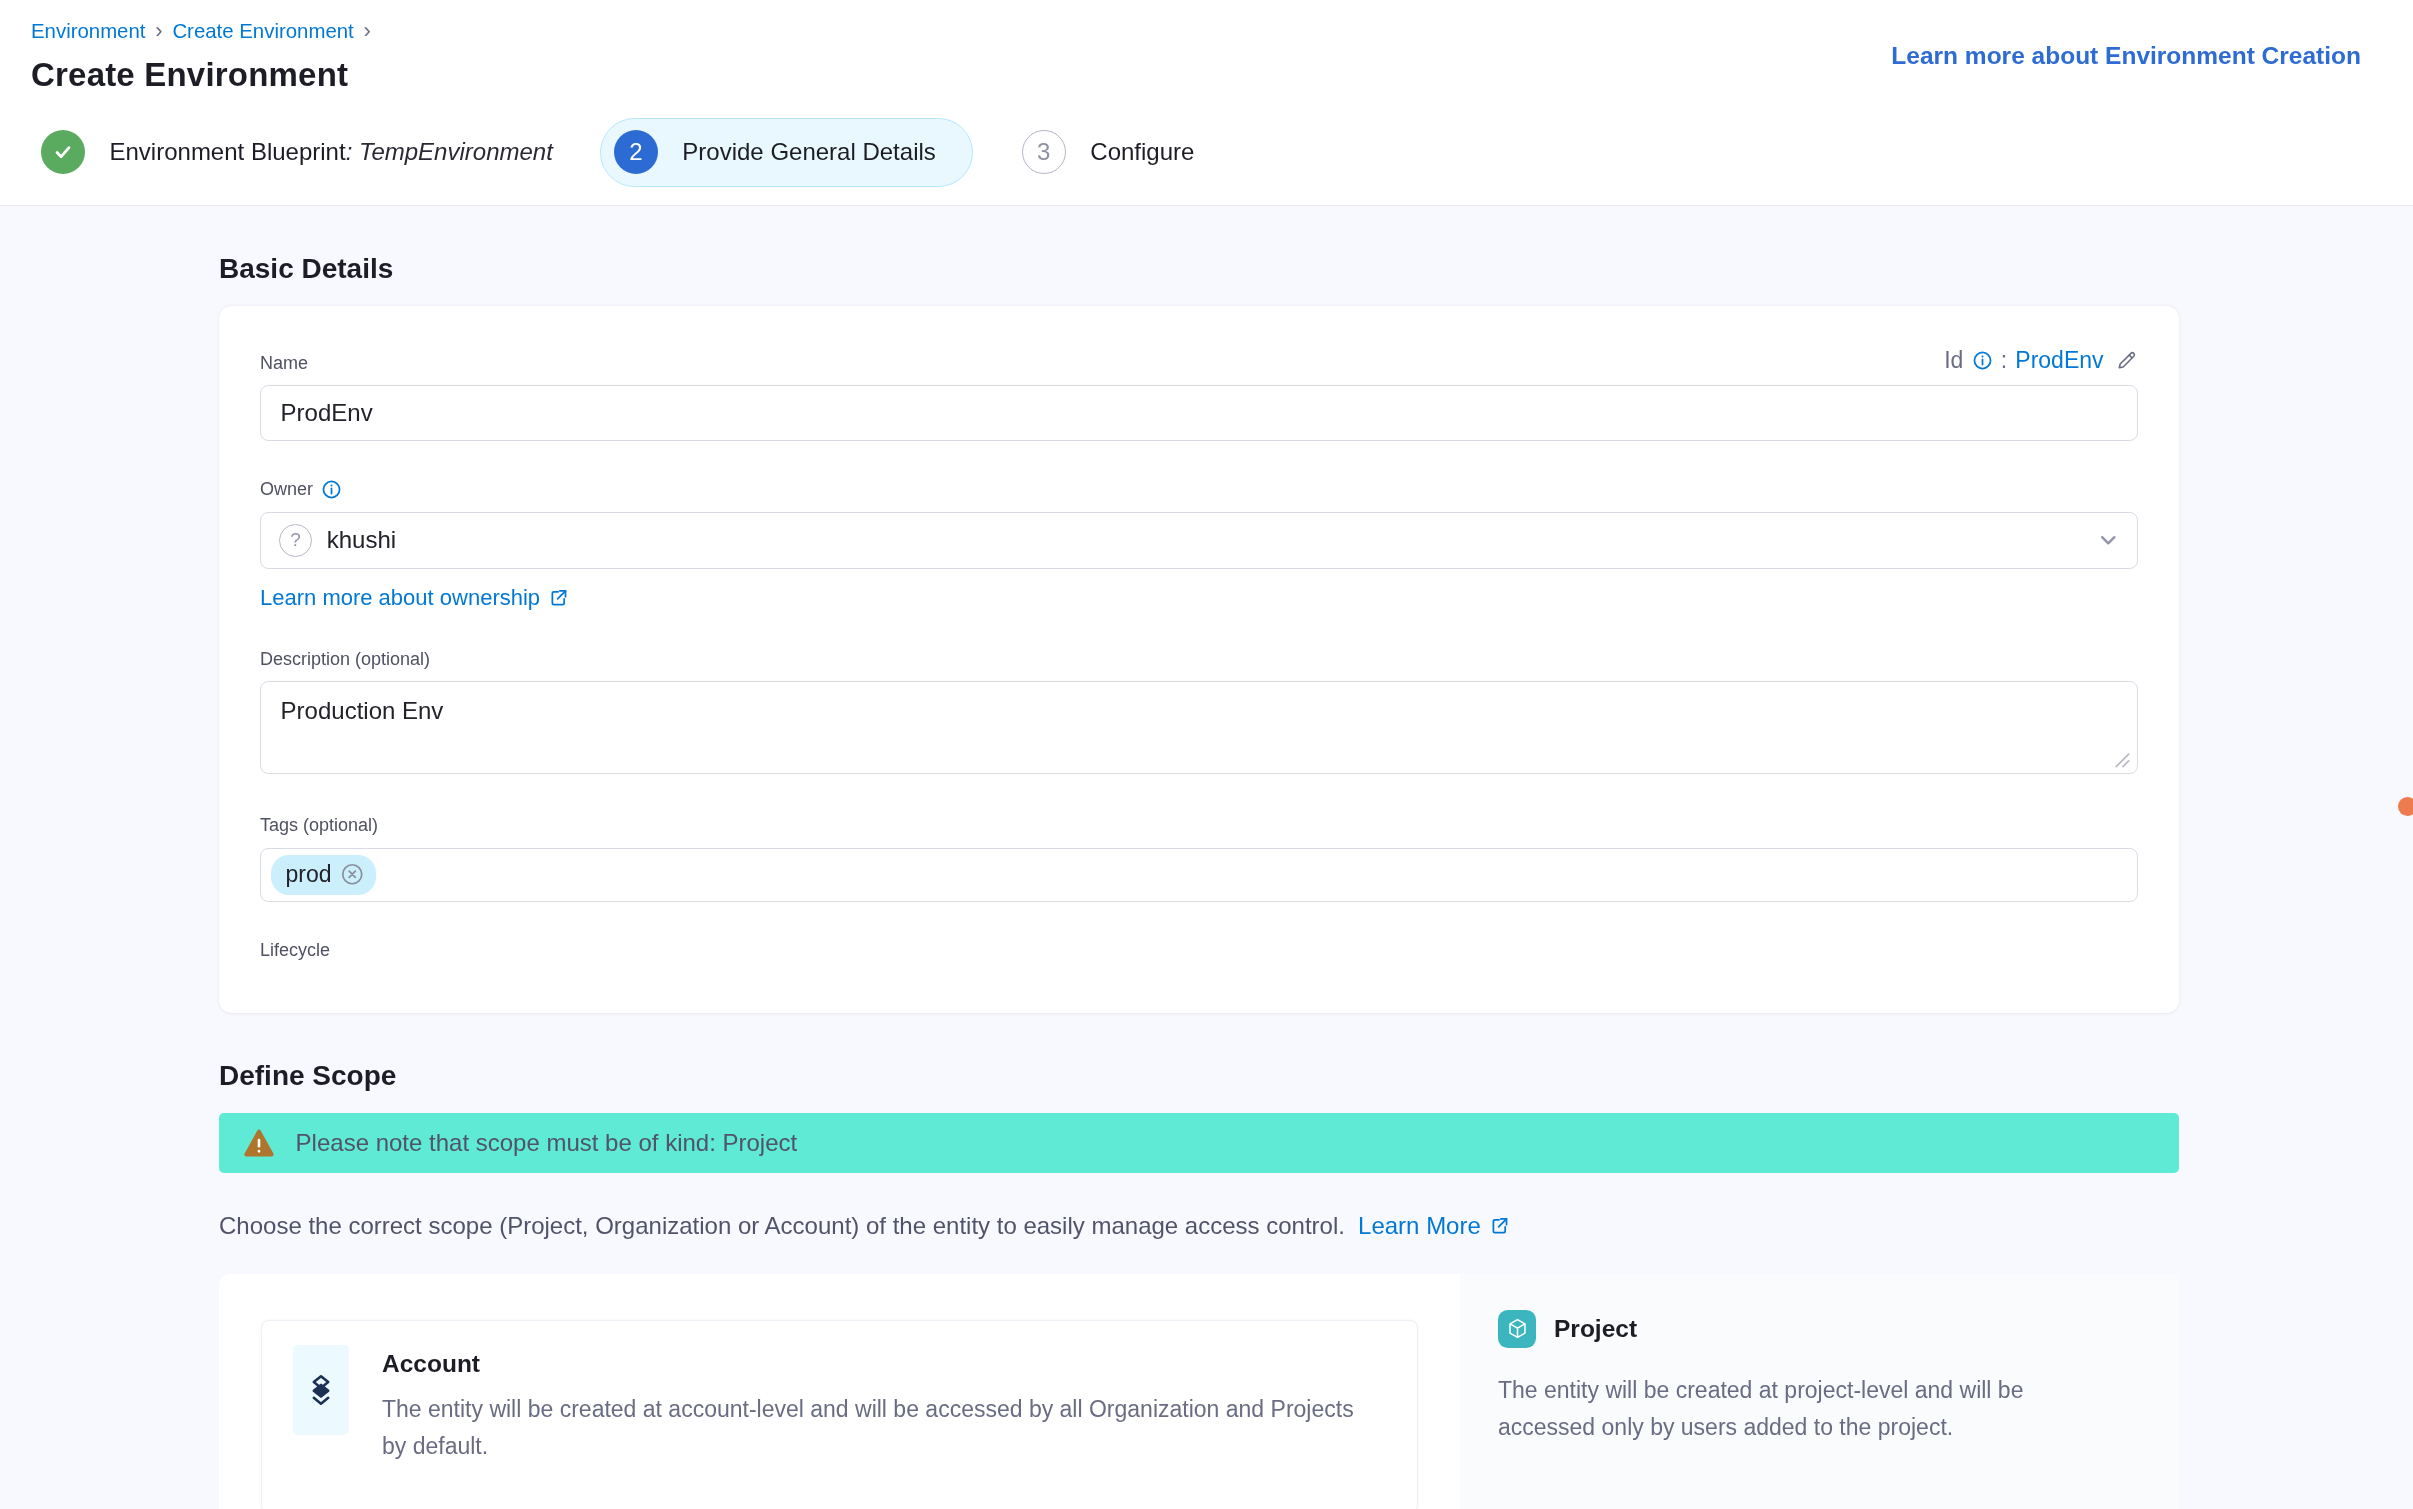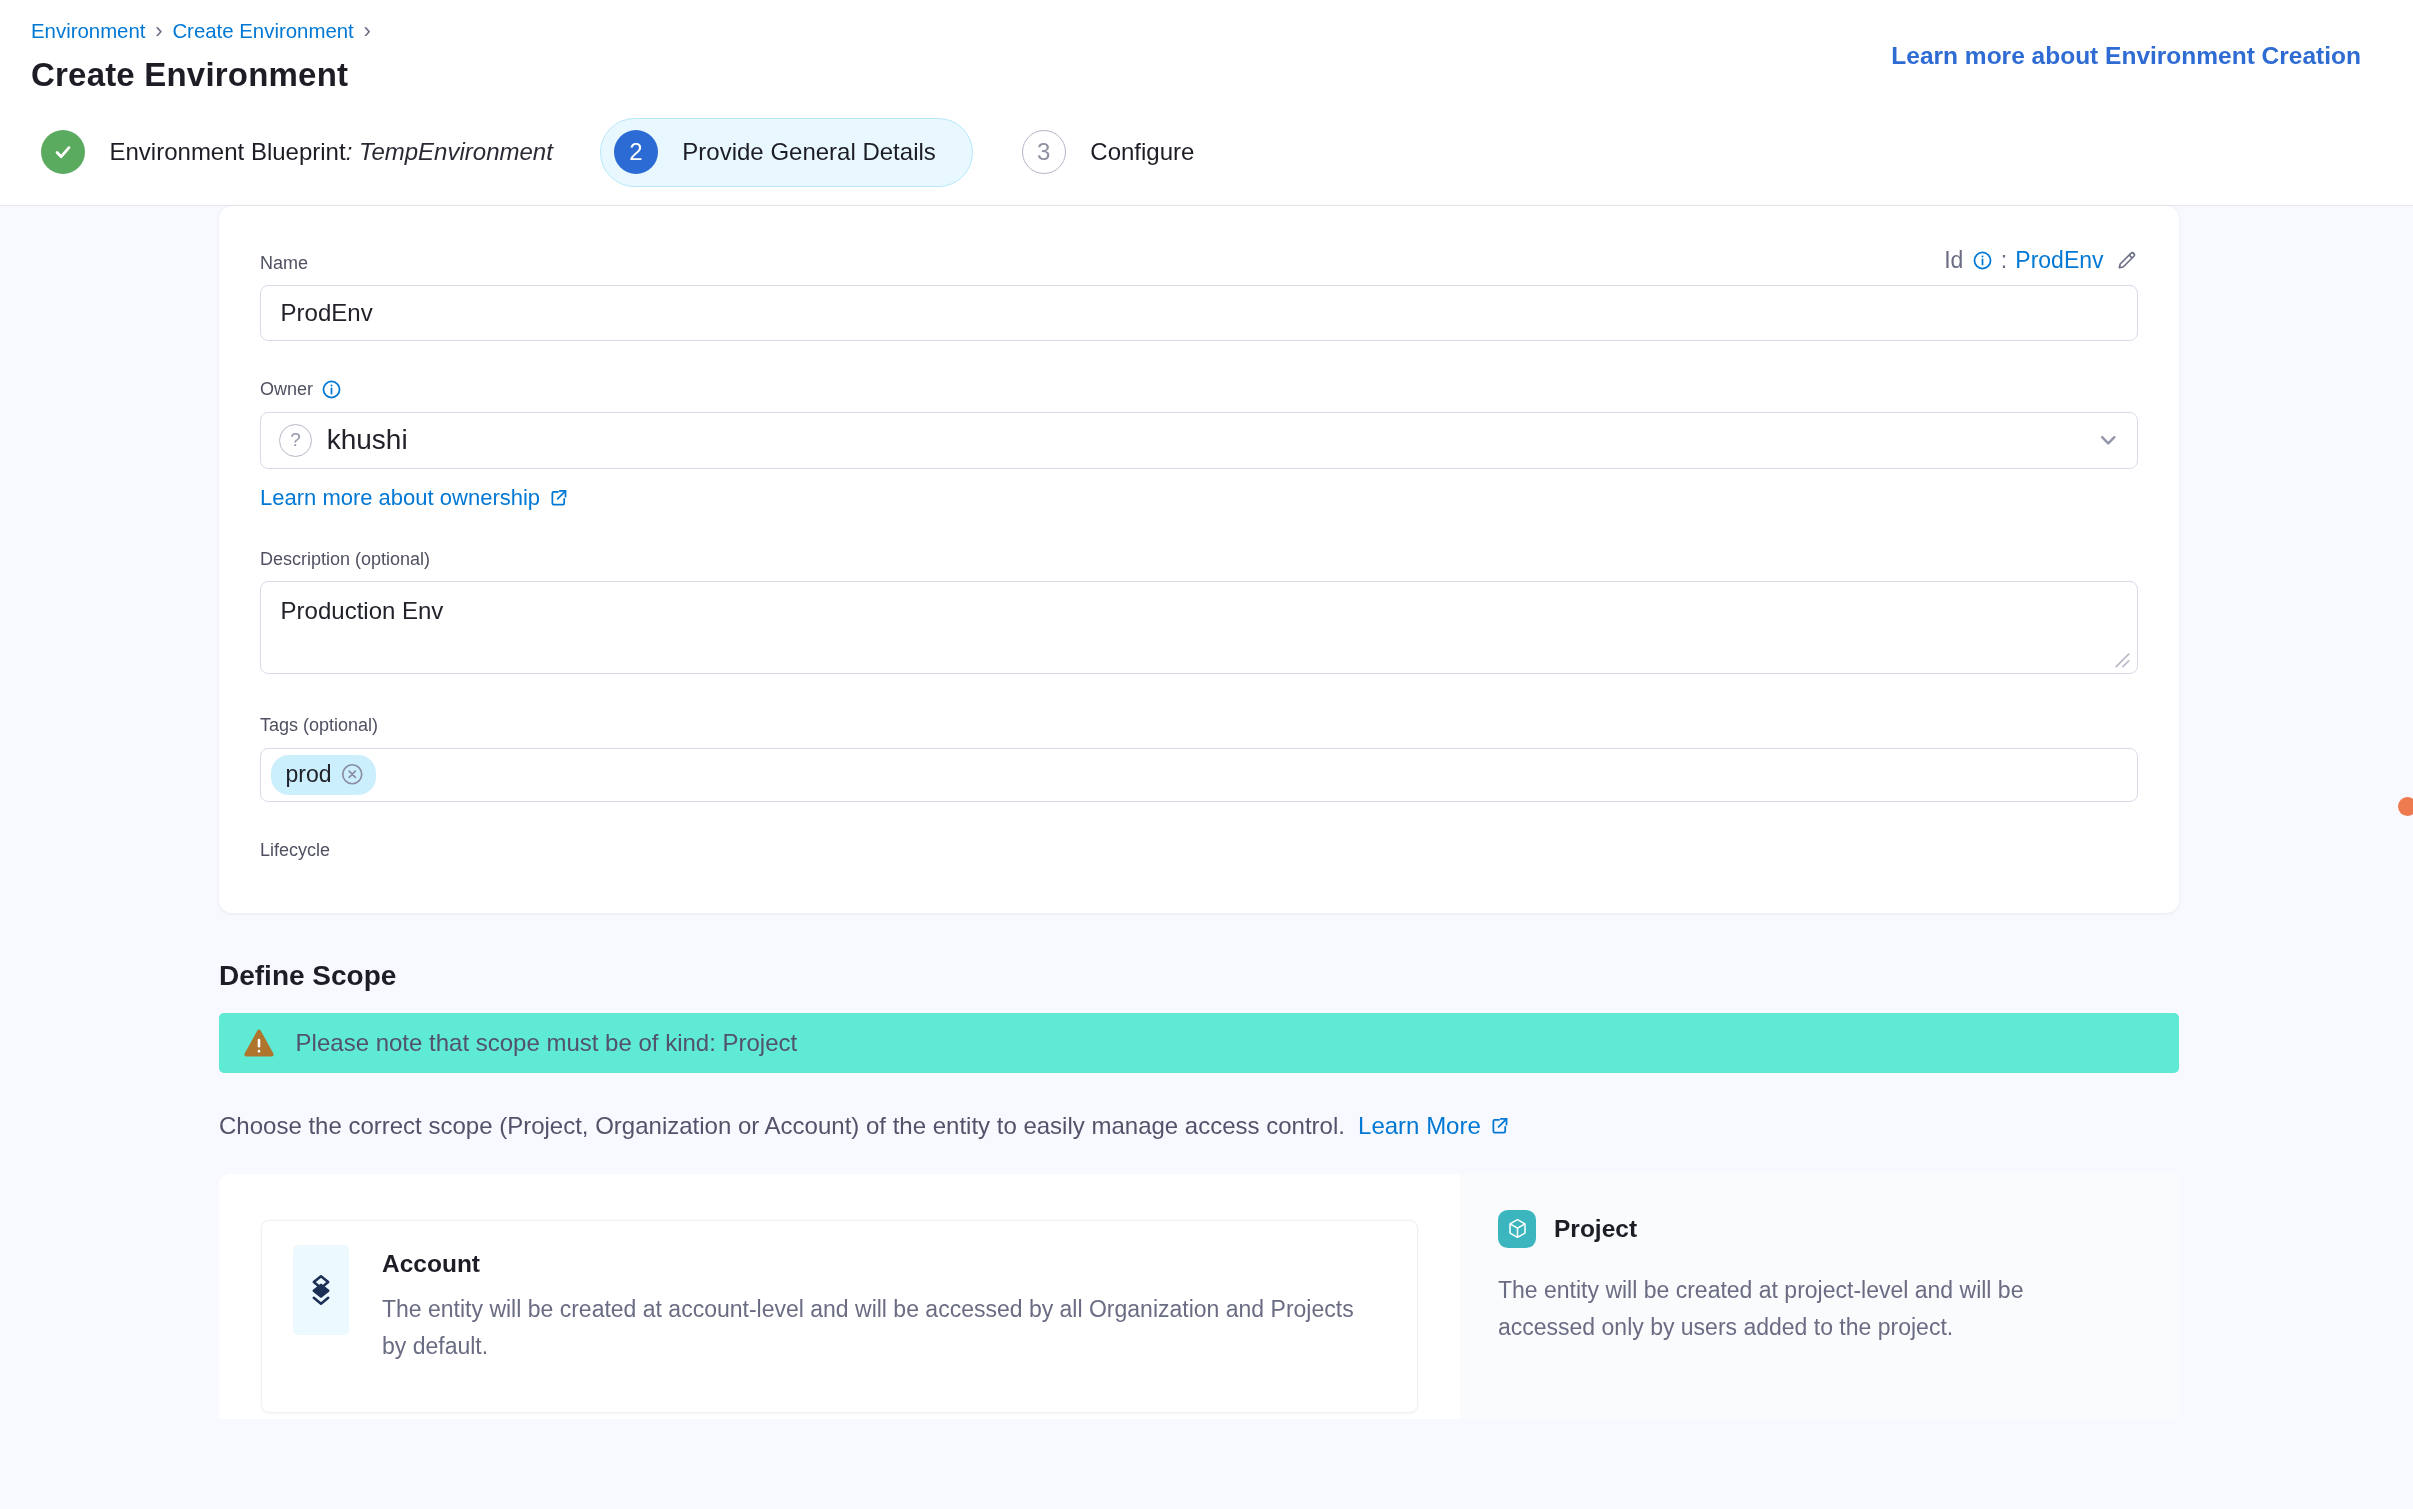--- a/index.html
+++ b/index.html
@@ -64,21 +64,21 @@
   .text-input {
     width:100%; height:56px; border:1.6px solid #d9dae6; border-radius:8.2px;
     font-size:24px; color:#22222a; padding:0 19.6px; background:#fff; outline:none;
     font-family:"Liberation Sans", sans-serif;
   }
 
   .select {
     width:100%; height:57px; border:1.6px solid #d9dae6; border-radius:8.2px; background:#fff;
     display:flex; align-items:center; padding:0 18px; cursor:pointer; position:relative;
   }
-  .select .select-value { font-size:28px; color:#22222a; }
+  .select .select-value { font-size:24px; color:#22222a; }
   .select .chev { position:absolute; right:16.3px; width:24.5px; height:24.5px; }
   .avatar-q {
     width:33px; height:33px; border-radius:50%; border:1.6px solid #b7b8c8;
     color:#9395ab; font-size:19px; display:flex; align-items:center; justify-content:center;
     margin-right:14.7px; flex:0 0 auto;
   }
 
   .inline-link { display:inline-flex; align-items:center; gap:8.2px; color:#0278d5; font-size:22px; cursor:pointer; }
   .icon-ext { width:21px; height:21px; display:inline-flex; color:#0278d5; }
 
@@ -176,20 +176,21 @@
   </div>
 
   <div class="step step-upcoming">
     <span class="step-circle">3</span>
     <span class="step-label">Configure</span>
   </div>
 </div>
 
 <div class="content">
 
+  <div class="section-heading">Basic Details</div>
 
   <div class="card">
 
     <div class="field-top-row">
       <span class="label">Name</span>
       <span class="id-row">
         <span>Id</span>
         <span class="icon-info">
           <svg viewBox="0 0 24 24" fill="none" stroke="#0278d5" stroke-width="2">
               <circle cx="12" cy="12" r="9.2"></circle>

